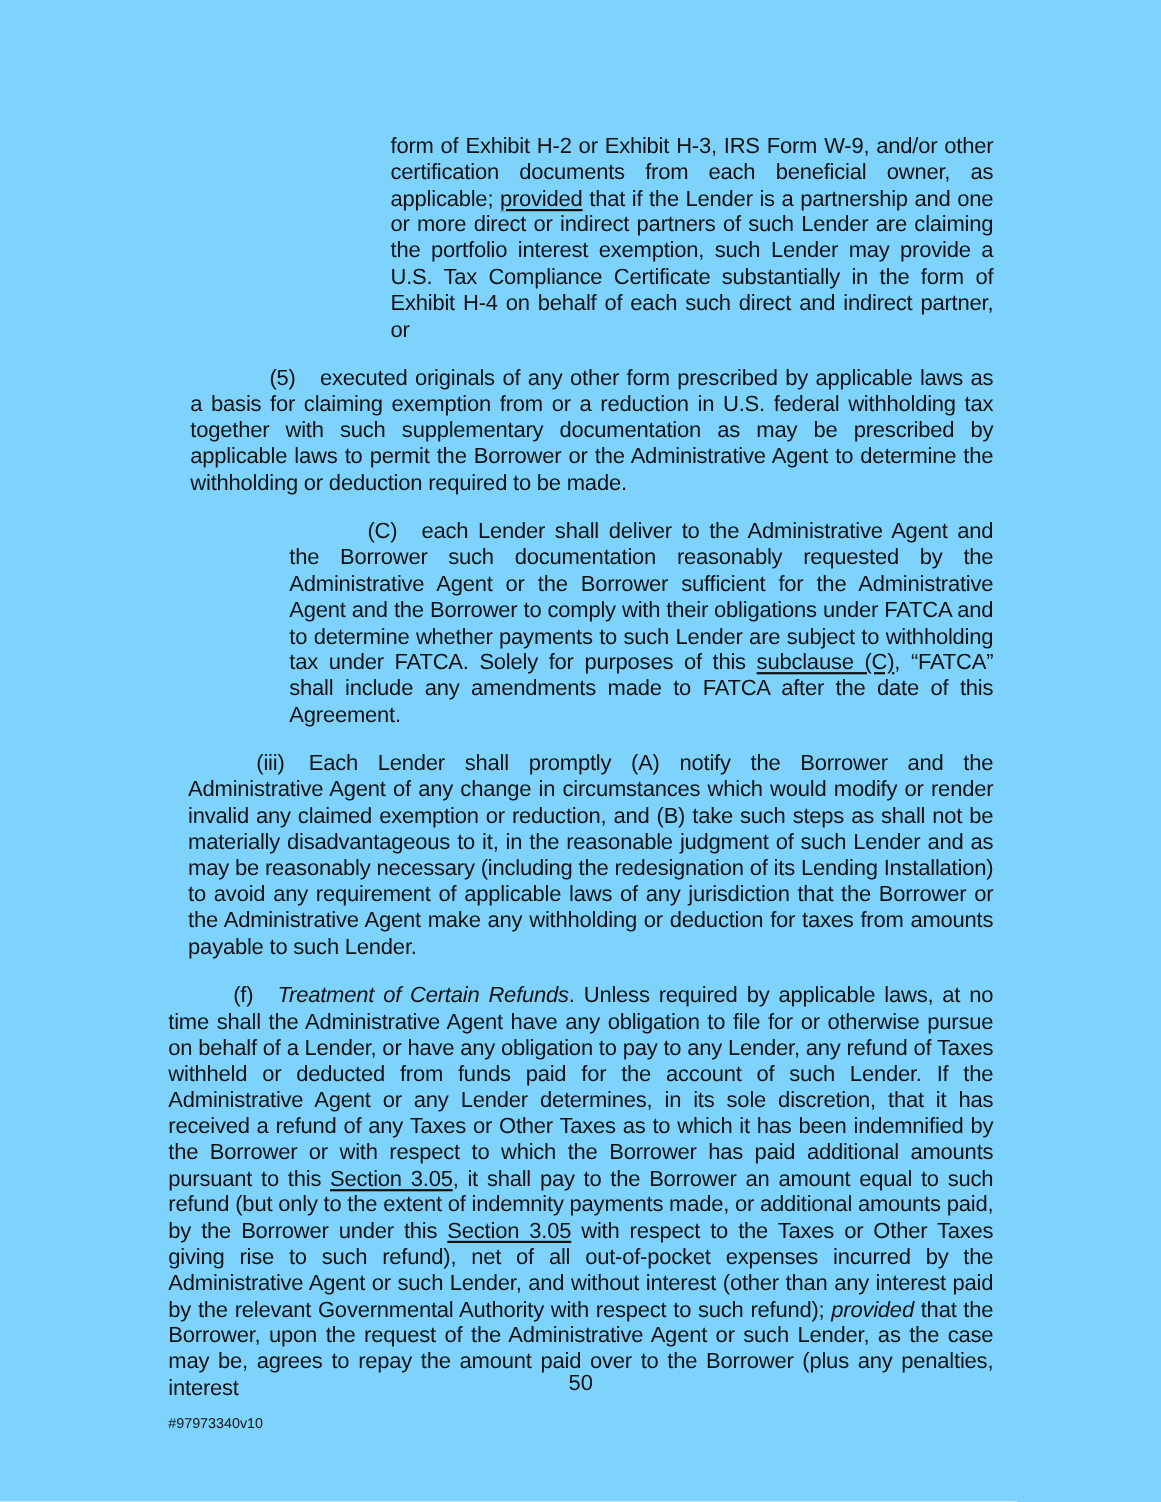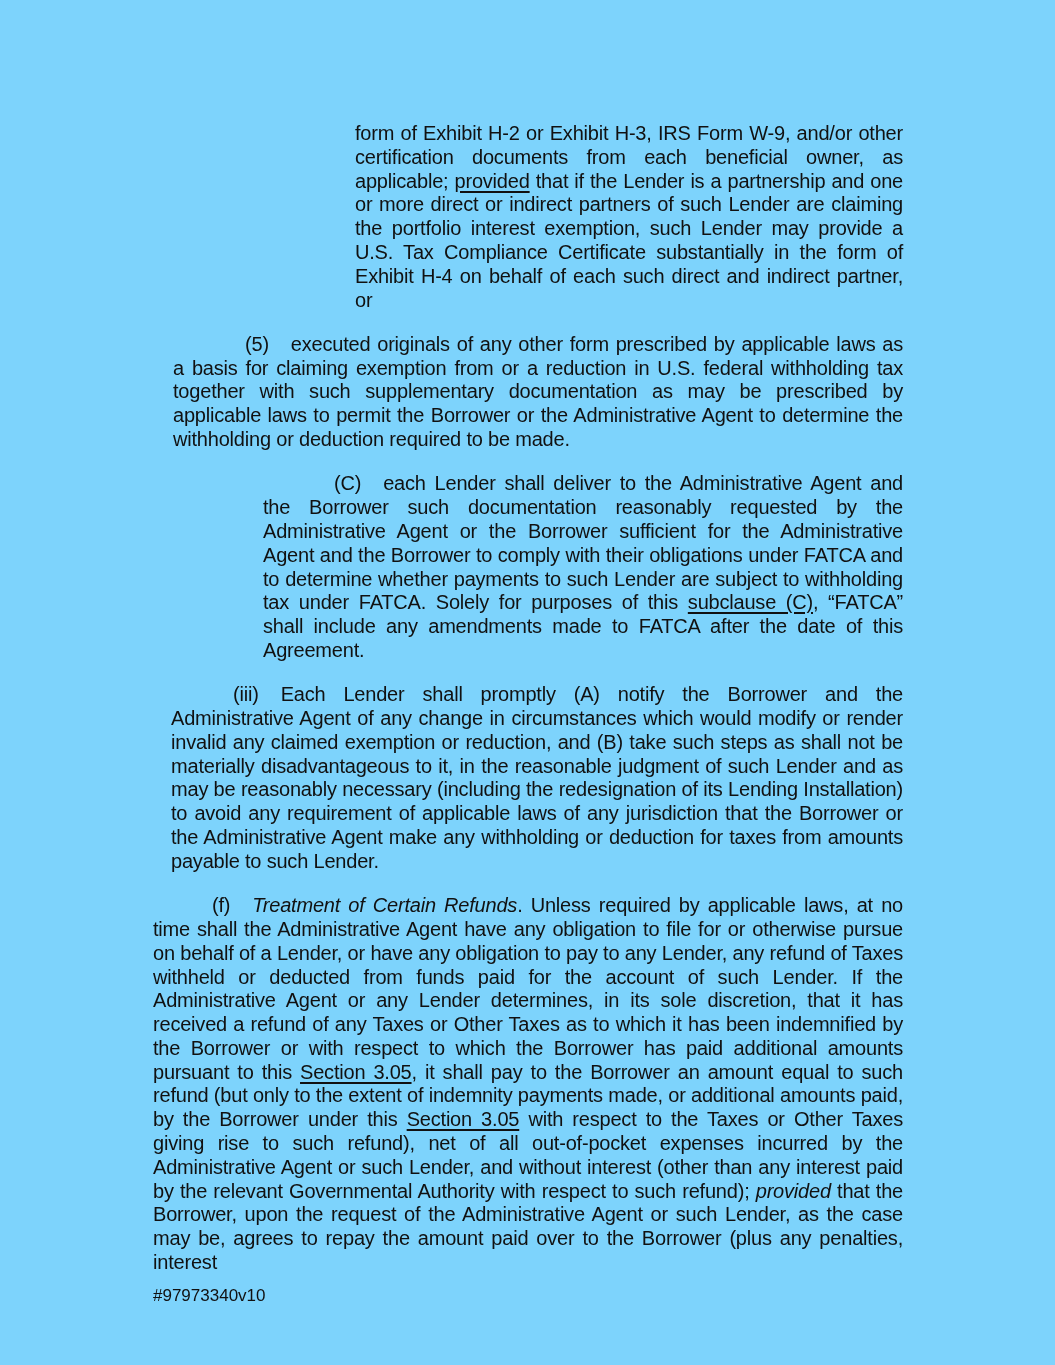--- a/index.html
+++ b/index.html
@@ -48,31 +48,32 @@
     left: 153px;
     top: 1247px;
     width: 750px;
     text-align: center;
     font-size: 20px;
   }
   .footer-id {
     position: absolute;
     left: 153px;
     top: 1286px;
-    font-size: 17px;
+    font-size: 13px;
     letter-spacing: 0;
   }
 </style>
 </head>
 <body>
 
 <div class="page">
   <div class="body-text">
     <p class="para indent-3"><span>form of Exhibit H-2 or Exhibit H-3, IRS Form W-9, and/or other certification documents from each beneficial owner, as applicable; </span><span class="u">provided</span><span> that if the Lender is a partnership and one or more direct or indirect partners of such Lender are claiming the portfolio interest exemption, such Lender may provide a U.S. Tax Compliance Certificate substantially in the form of Exhibit H-4 on behalf of each such direct and indirect partner, or</span></p>
     <p class="para indent-3 fi-72"><span>(5)</span><span class="tab"></span><span>executed originals of any other form prescribed by applicable laws as a basis for claiming exemption from or a reduction in U.S. federal withholding tax together with such supplementary documentation as may be prescribed by applicable laws to permit the Borrower or the Administrative Agent to determine the withholding or deduction required to be made.</span></p>
     <p class="para indent-2 fi-71"><span>(C)</span><span class="tab"></span><span>each Lender shall deliver to the Administrative Agent and the Borrower such documentation reasonably requested by the Administrative Agent or the Borrower sufficient for the Administrative Agent and the Borrower to comply with their obligations under FATCA and to determine whether payments to such Lender are subject to withholding tax under FATCA.  Solely for purposes of this </span><span class="u">subclause (C)</span><span>, “FATCA” shall include any amendments made to FATCA after the date of this Agreement.</span></p>
     <p class="para indent-1 fi-62"><span>(iii)</span><span class="tab"></span><span>Each Lender shall promptly (A) notify the Borrower and the Administrative Agent of any change in circumstances which would modify or render invalid any claimed exemption or reduction, and (B) take such steps as shall not be materially disadvantageous to it, in the reasonable judgment of such Lender and as may be reasonably necessary (including the redesignation of its Lending Installation) to avoid any requirement of applicable laws of any jurisdiction that the Borrower or the Administrative Agent make any withholding or deduction for taxes from amounts payable to such Lender.</span></p>
     <p class="para indent-0 fi-59"><span>(f)</span><span class="tab"></span><span class="i">Treatment of Certain Refunds</span><span>.  Unless required by applicable laws, at no time shall the Administrative Agent have any obligation to file for or otherwise pursue on behalf of a Lender, or have any obligation to pay to any Lender, any refund of Taxes withheld or deducted from funds paid for the account of such Lender.  If the Administrative Agent or any Lender determines, in its sole discretion, that it has received a refund of any Taxes or Other Taxes as to which it has been indemnified by the Borrower or with respect to which the Borrower has paid additional amounts pursuant to this </span><span class="u">Section 3.05</span><span>, it shall pay to the Borrower an amount equal to such refund (but only to the extent of indemnity payments made, or additional amounts paid, by the Borrower under this </span><span class="u">Section 3.05</span><span> with respect to the Taxes or Other Taxes giving rise to such refund), net of all out-of-pocket expenses incurred by the Administrative Agent or such Lender, and without interest (other than any interest paid by the relevant Governmental Authority with respect to such refund); </span><span class="i">provided</span><span> that the Borrower, upon the request of the Administrative Agent or such Lender, as the case may be, agrees to repay the amount paid over to the Borrower (plus any penalties, interest</span></p>
   </div>
 
+  <div class="page-number">50</div>
 
   <div class="footer-id">#97973340v10</div>
 </div>
 
 </body></html>

